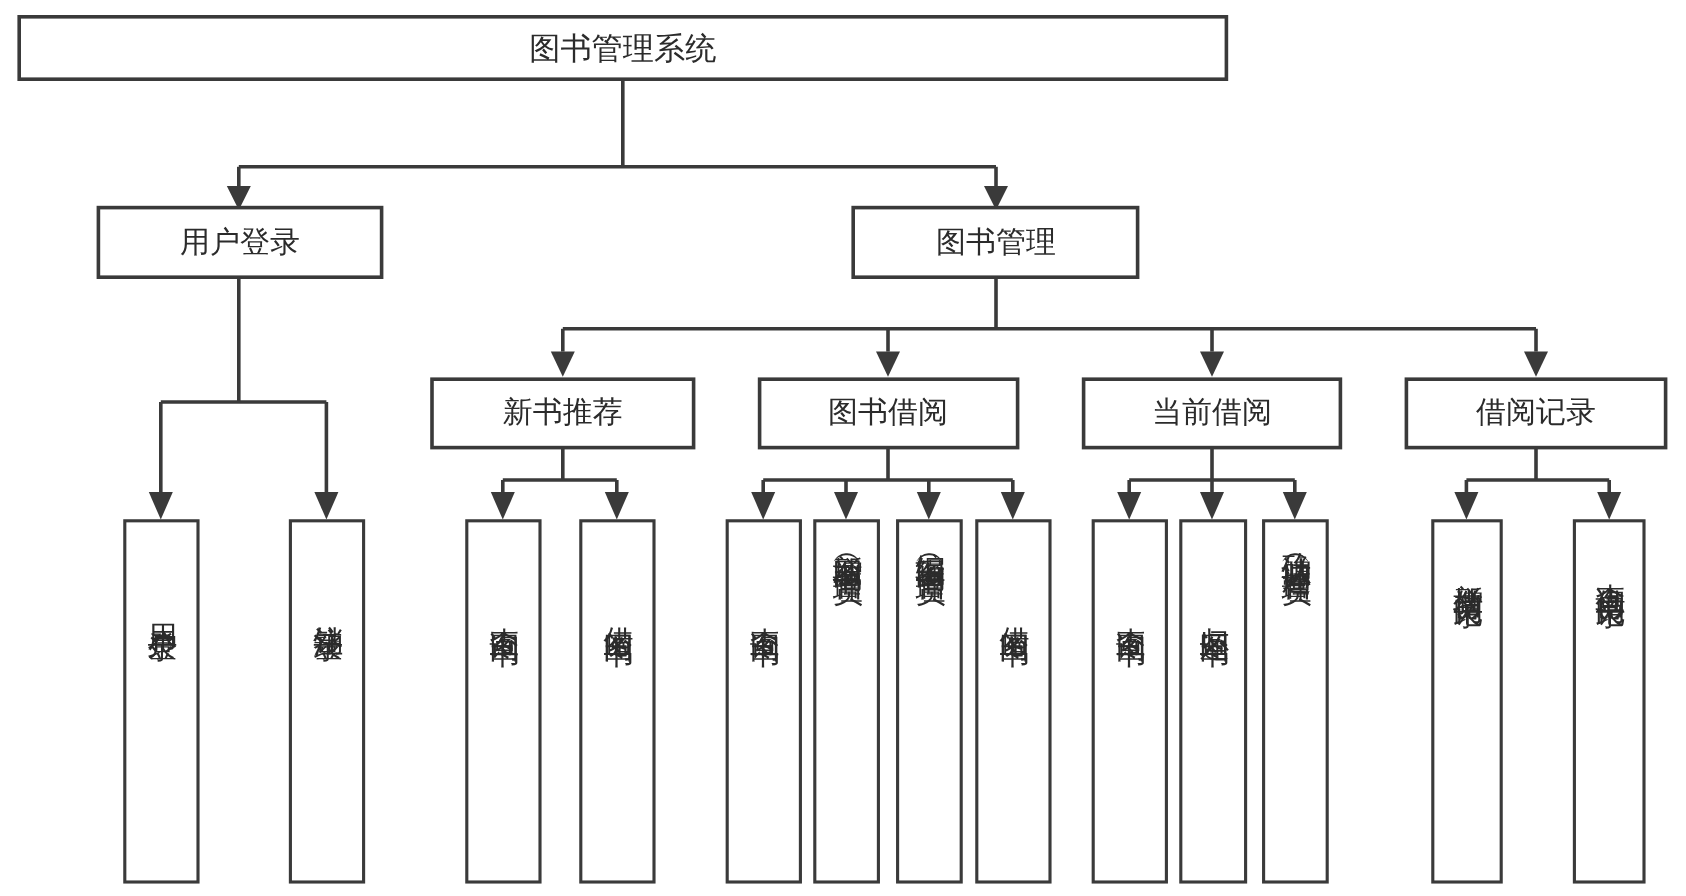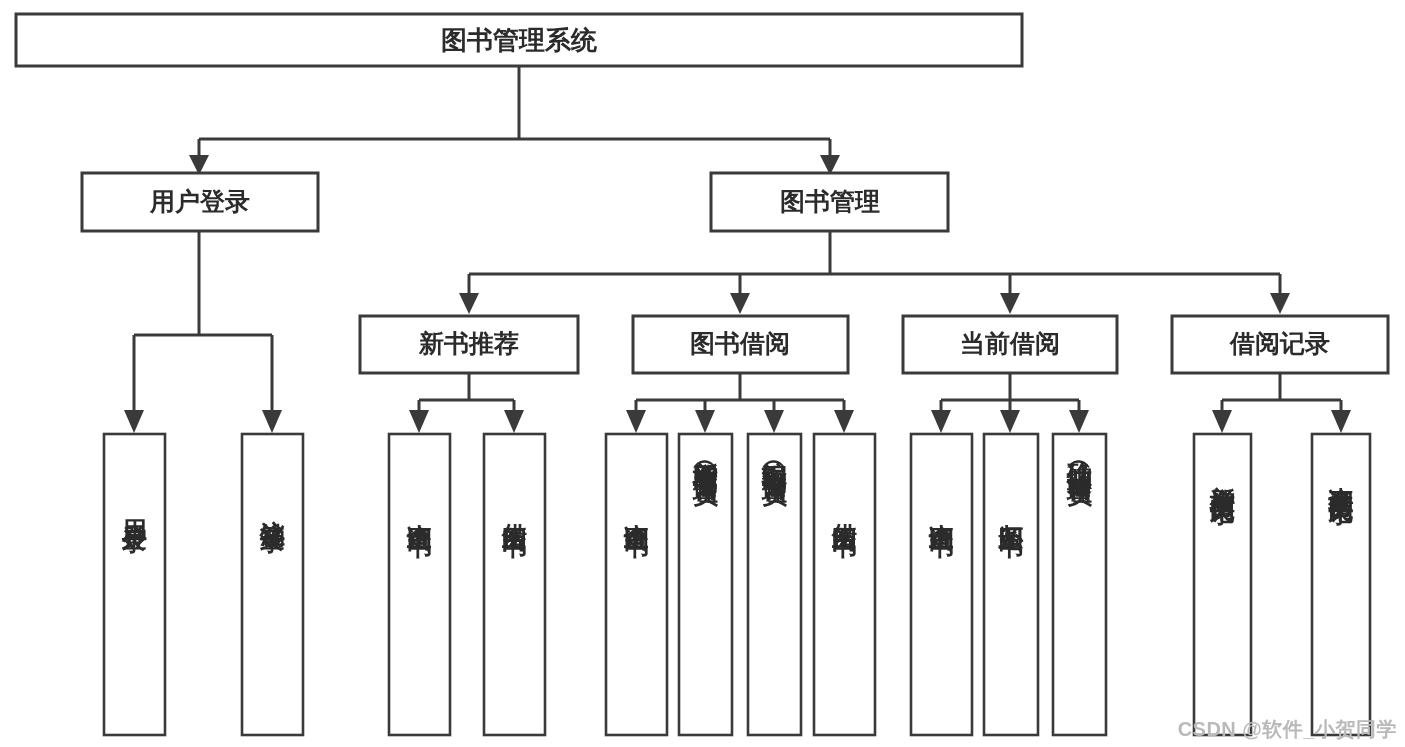--- a/index.html
+++ b/index.html
@@ -13,21 +13,20 @@
     font-family: "Liberation Sans", "DejaVu Sans", sans-serif;
     overflow: hidden;
     position: relative;
   }
   #diagram-root {
     position: absolute;
     left: 0;
     top: 0;
     width: 1405px;
     height: 747px;
-    font-weight: bold;
   }
   svg.flow {
     display: block;
     width: 1405px;
     height: 747px;
   }
   .node-rect {
     fill: #ffffff;
     stroke: #3a3a3a;
     stroke-width: 3;
@@ -263,15 +262,14 @@
   </div>
 
   <div class="vlabel" style="left:1194px; top:466px; width:57px; height:269px;">
     <span>新增借阅记录</span>
   </div>
 
   <div class="vlabel" style="left:1312px; top:466px; width:58px; height:269px;">
     <span>查询借阅记录</span>
   </div>
 
-  <div class="watermark">CSDN @软件_小贺同学</div>
 
 </div>
 
 </body></html>

